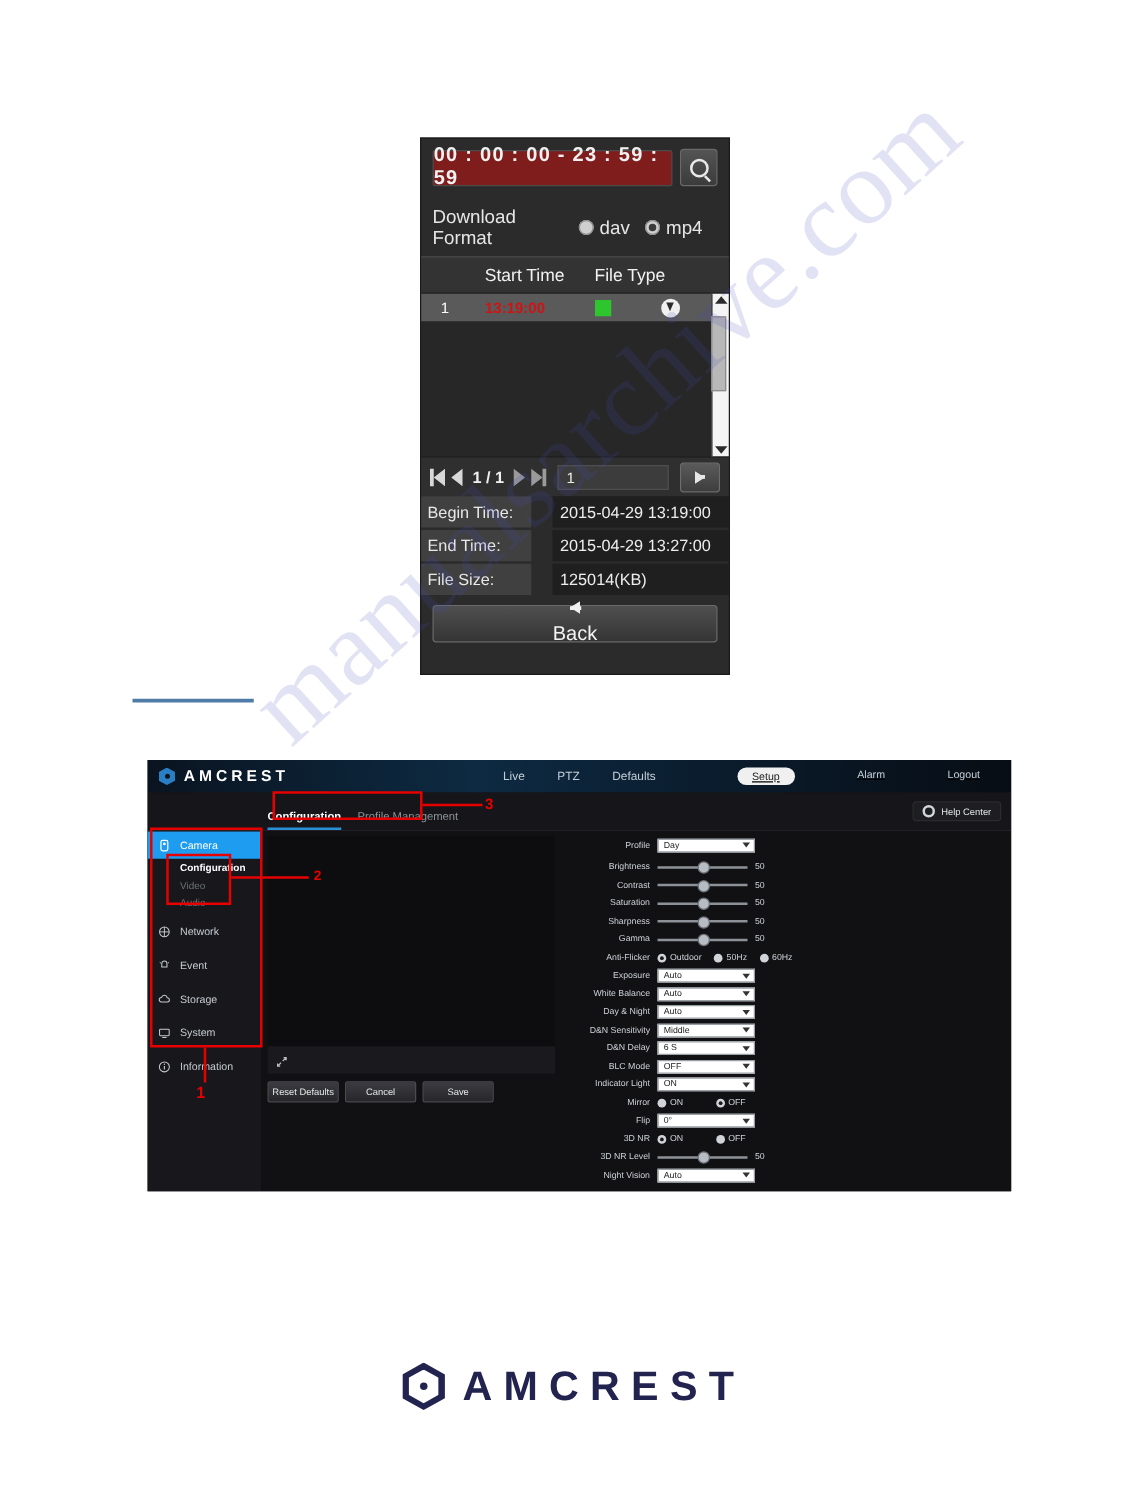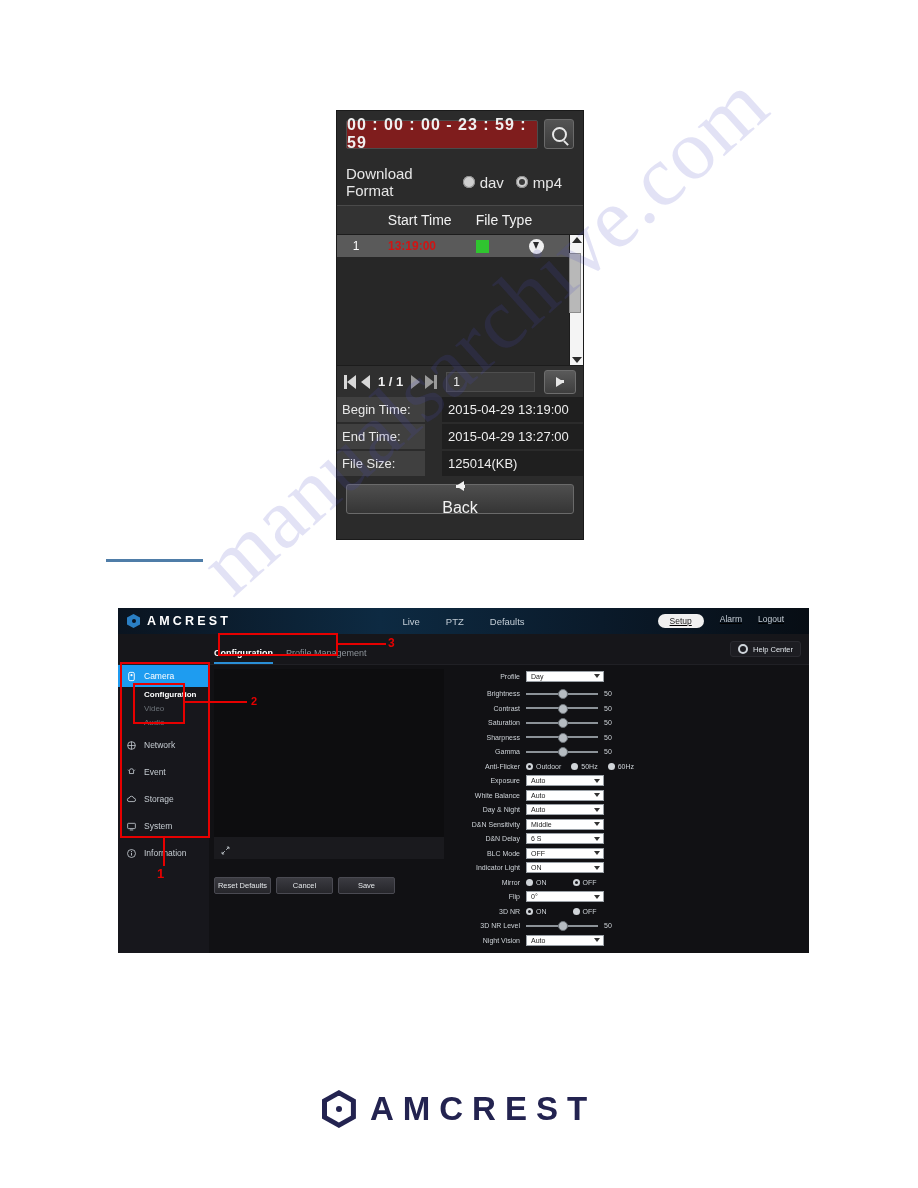--- a/index.html
+++ b/index.html
@@ -370,21 +370,21 @@
     gap: 16px;
     text-decoration: underline;
   }
   .pill {
     background: #f0f0f0;
     color: #1c1c1c;
     font-size: 8.5px;
     border-radius: 9px;
     padding: 2px 12px;
   }
-  .wu-right .lnk { color: #c6ced6; font-size: 8.5px; }
+  .wu-right .lnk { color: #c6ced6; font-size: 8.5px; margin-left: 34px; }
 
   .wu-sub {
     height: 30px;
     background: #16161a;
     display: flex;
     align-items: center;
     position: relative;
     border-bottom: 1px solid #202025;
   }
   .tabs { margin-left: 96px; display: flex; align-items: flex-end; gap: 13px; height: 30px; }
@@ -491,21 +491,21 @@
     width: 230px; height: 22px;
     background: #1a1a1e;
   }
   .expand-ico {
     position: absolute;
     left: 6px; top: 5px;
     width: 11px; height: 11px;
   }
   .btn-row {
     position: absolute;
-    left: 5px; top: 212px;
+    left: 5px; top: 200px;
     display: flex;
     gap: 5px;
   }
   .wu-btn {
     background: linear-gradient(#3b3b41,#26262b);
     border: 1px solid #4a4a52;
     border-radius: 2px;
     color: #e4e7ea;
     font-size: 7.5px;
     padding: 3px 0;

